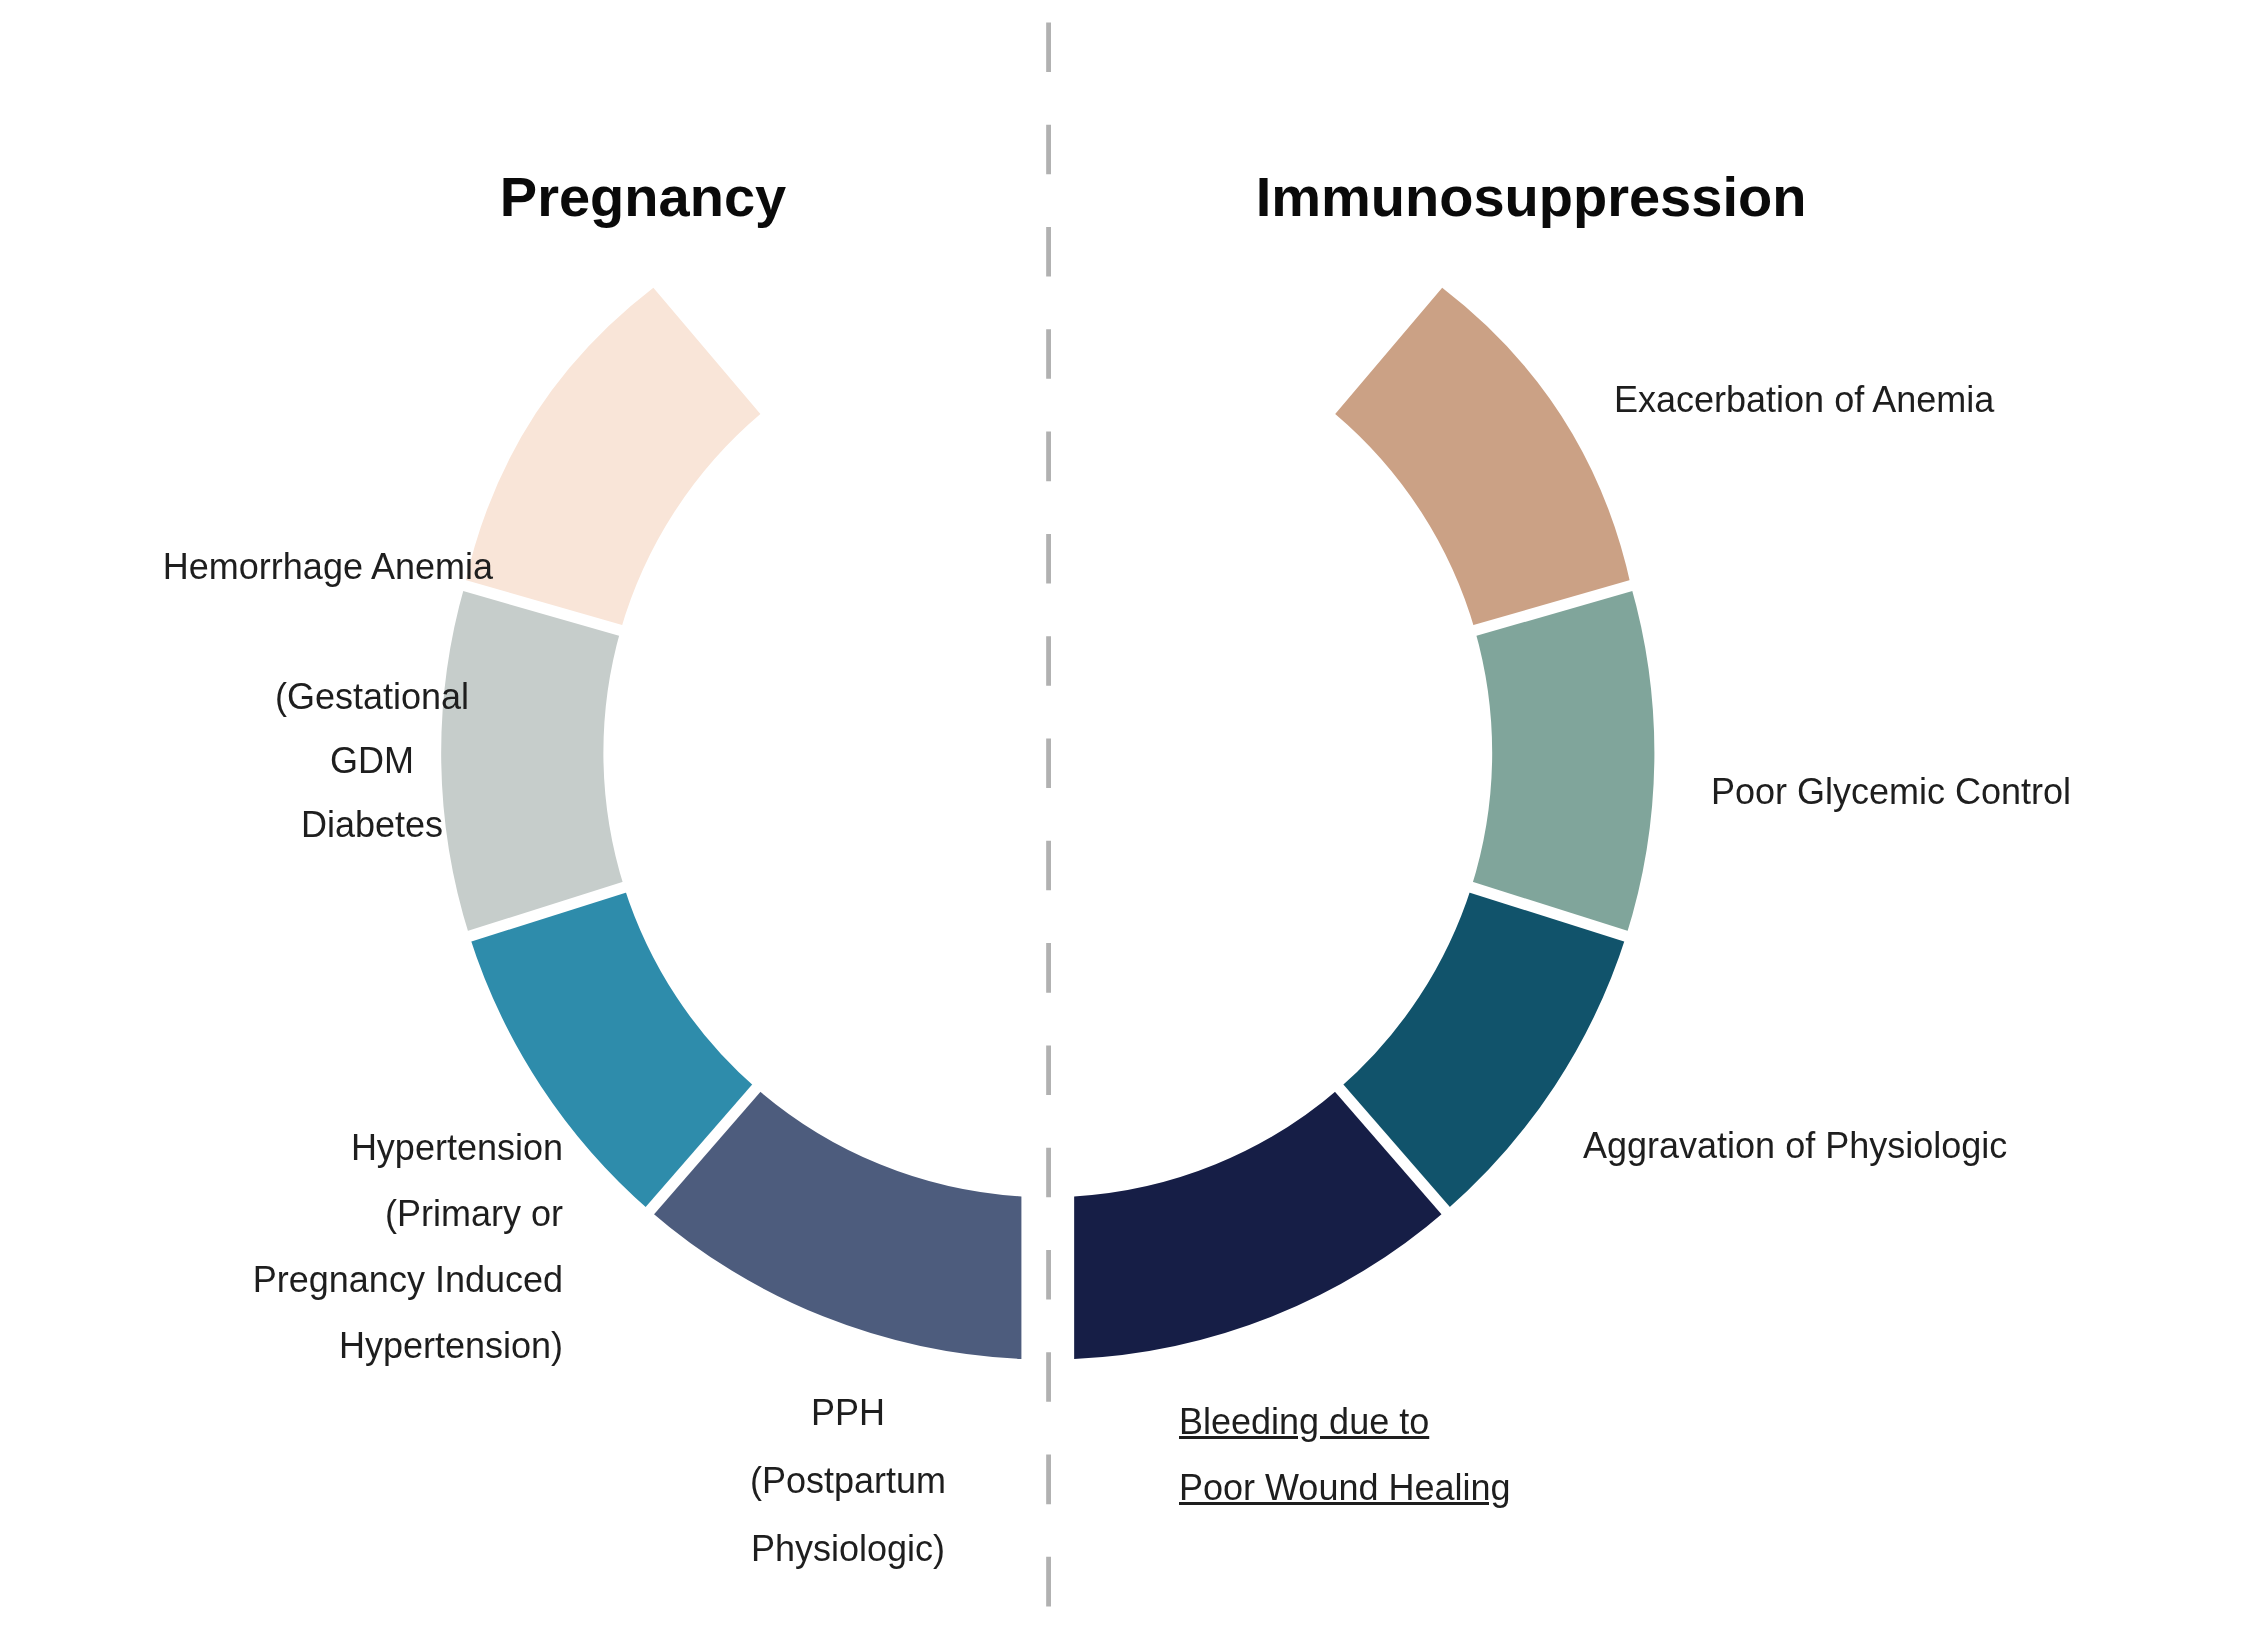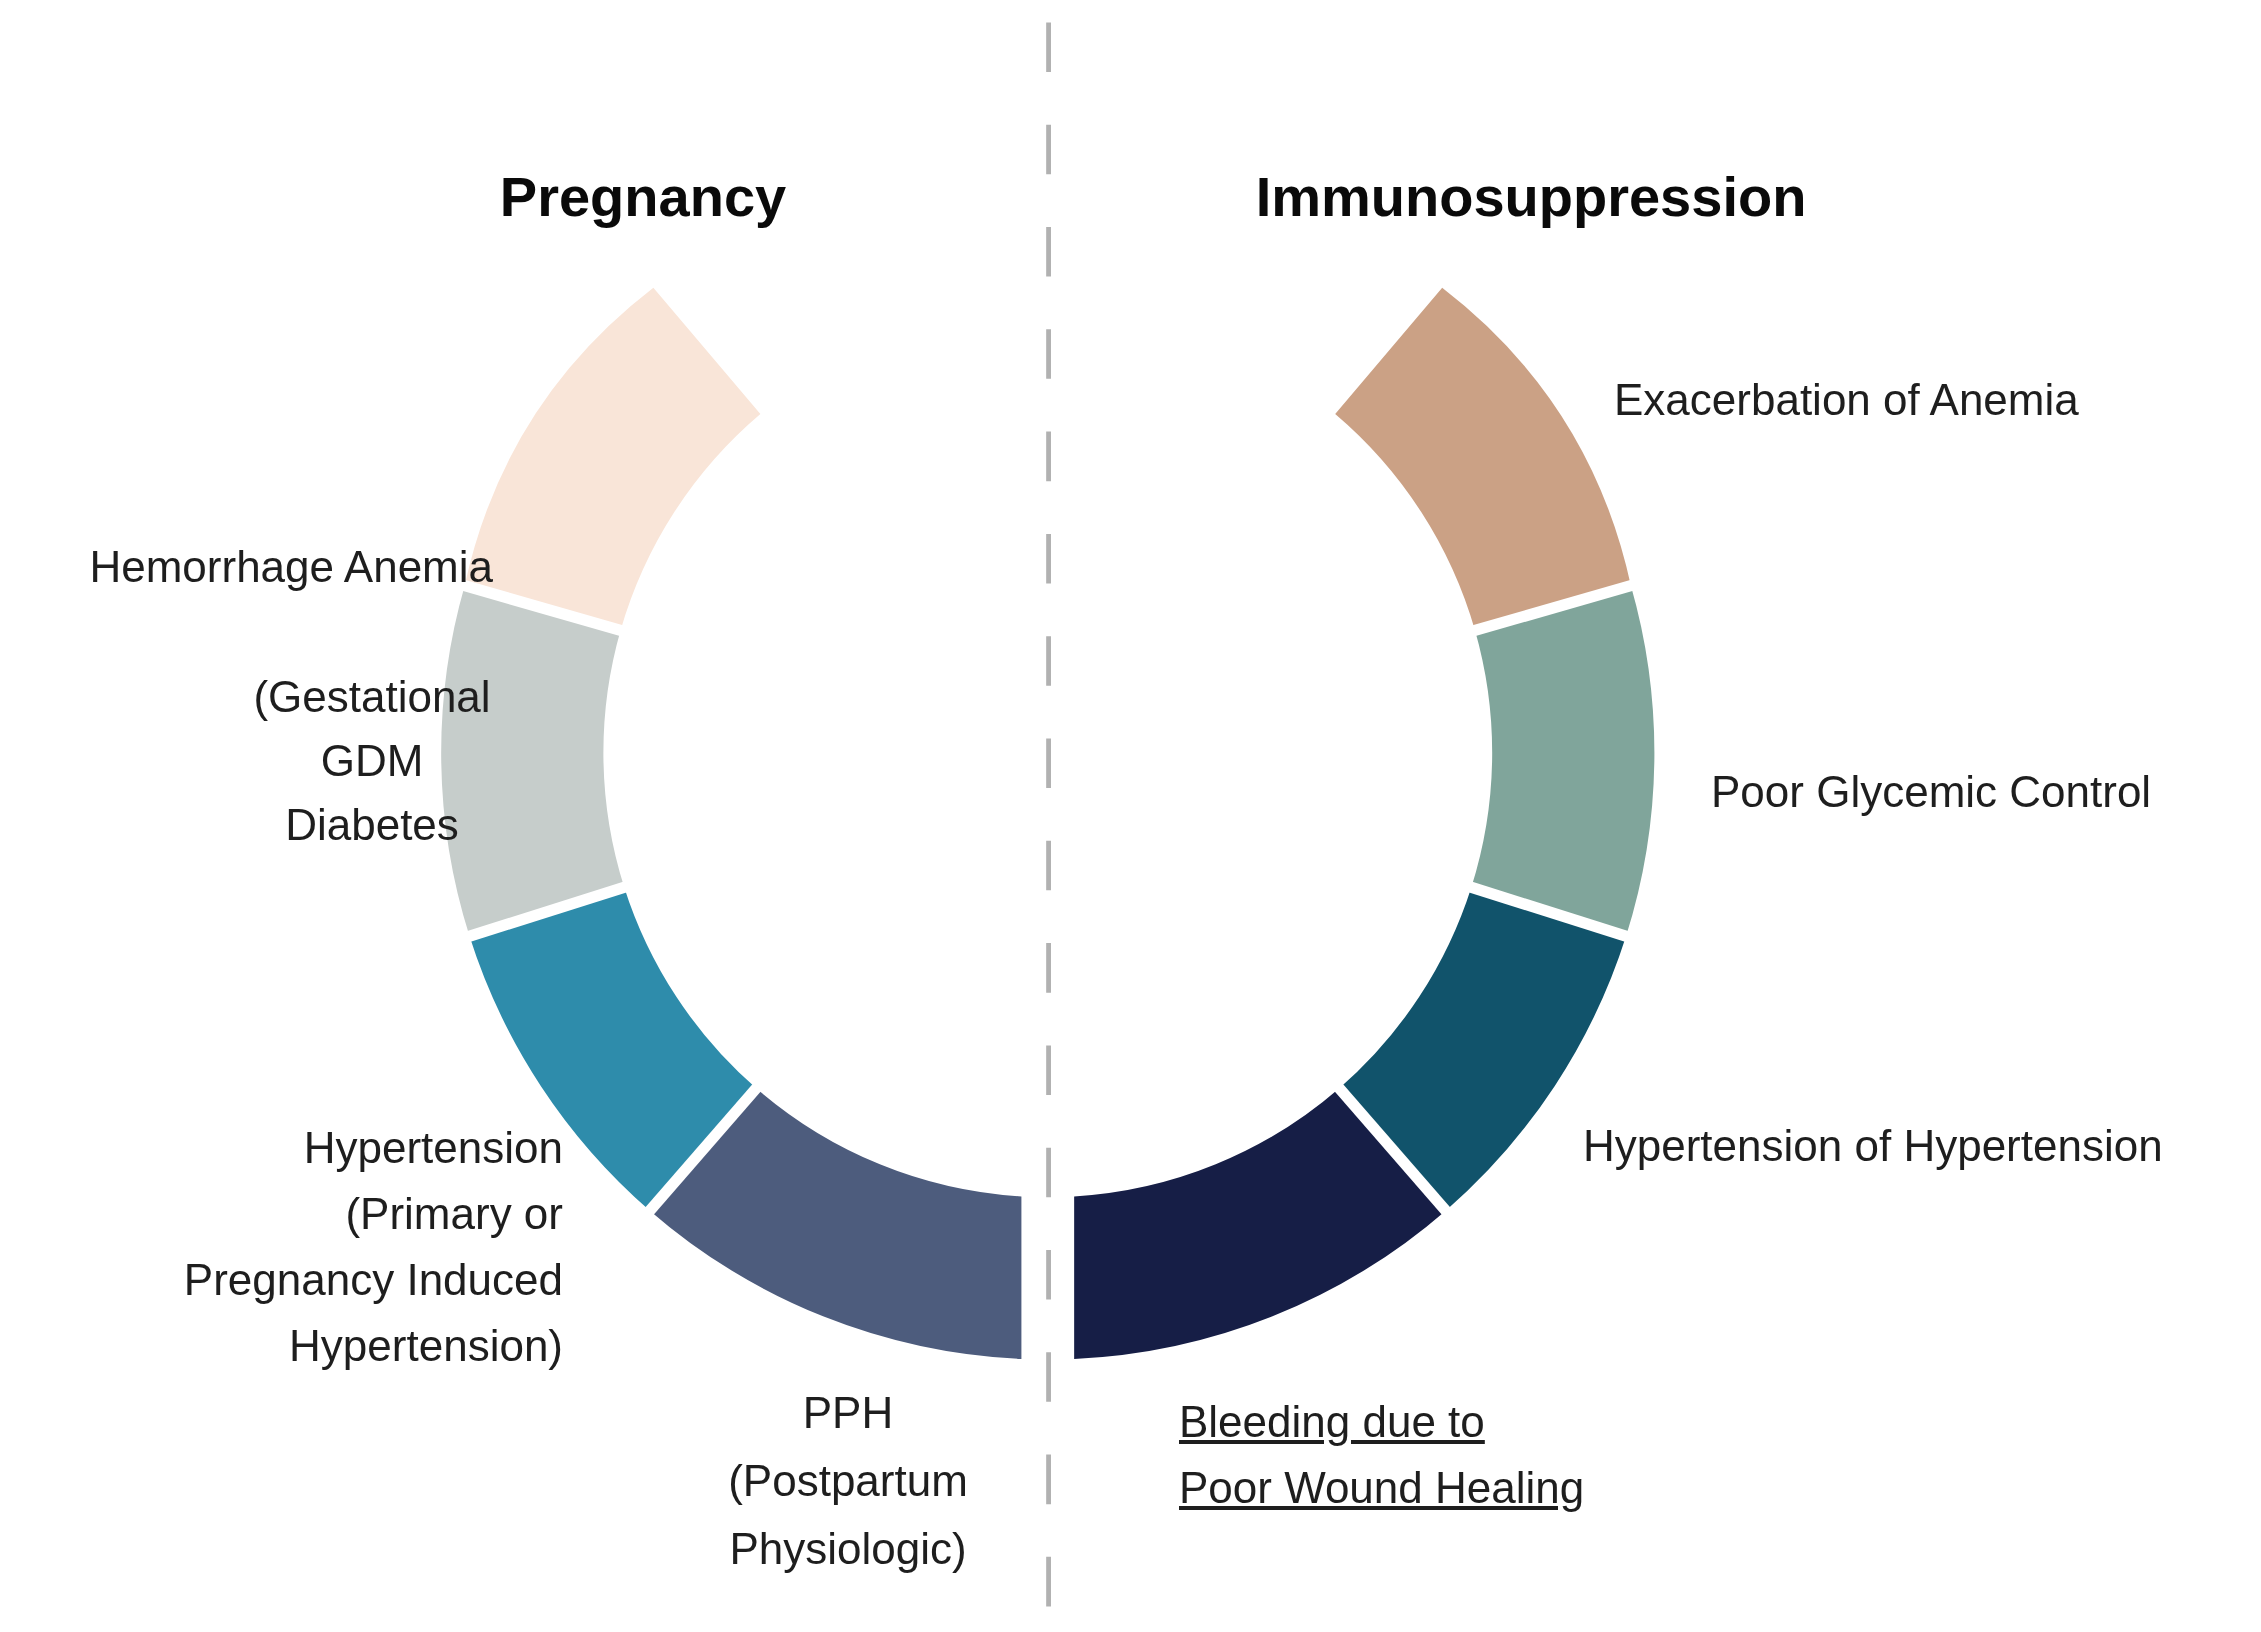--- a/index.html
+++ b/index.html
@@ -12,21 +12,21 @@
   }
   .ring-svg{position:absolute;left:0;top:0;}
   .side-title{
     position:absolute;
     transform:translate(-50%,-50%);
     font-size:56px;font-weight:bold;color:#0a0a0a;
     white-space:nowrap;letter-spacing:0px;
   }
   .seg-label{
     position:absolute;
-    font-size:44px;color:#1e1e1e;
+    font-size:36px;color:#1e1e1e;
     white-space:nowrap;
   }
   .seg-label .ln{display:block;}
   .align-right{text-align:right;}
   .align-center{text-align:center;transform:translateX(-50%);}
   .align-left{text-align:left;}
 </style>
 </head>
 <body>
 
@@ -73,20 +73,20 @@
       <span class="ln">(Postpartum</span>
       <span class="ln">Physiologic)</span>
     </div>
     <div class="seg-label align-left" style="line-height: 58px; top: 371px; left: 1614px;">
       <span class="ln">Exacerbation of Anemia</span>
     </div>
     <div class="seg-label align-left" style="line-height: 58px; top: 763px; left: 1711px;">
       <span class="ln">Poor Glycemic Control</span>
     </div>
     <div class="seg-label align-left" style="line-height: 58px; top: 1117px; left: 1583px;">
-      <span class="ln">Hypertension of Hypertension</span>
+      <span class="ln">Aggravation of Physiologic</span>
     </div>
     <div class="seg-label align-left" style="line-height: 66px; top: 1389px; left: 1179px; text-decoration: underline;">
       <span class="ln">Bleeding due to</span>
       <span class="ln">Poor Wound Healing</span>
     </div>
   </div>
 
 
 </body></html>

